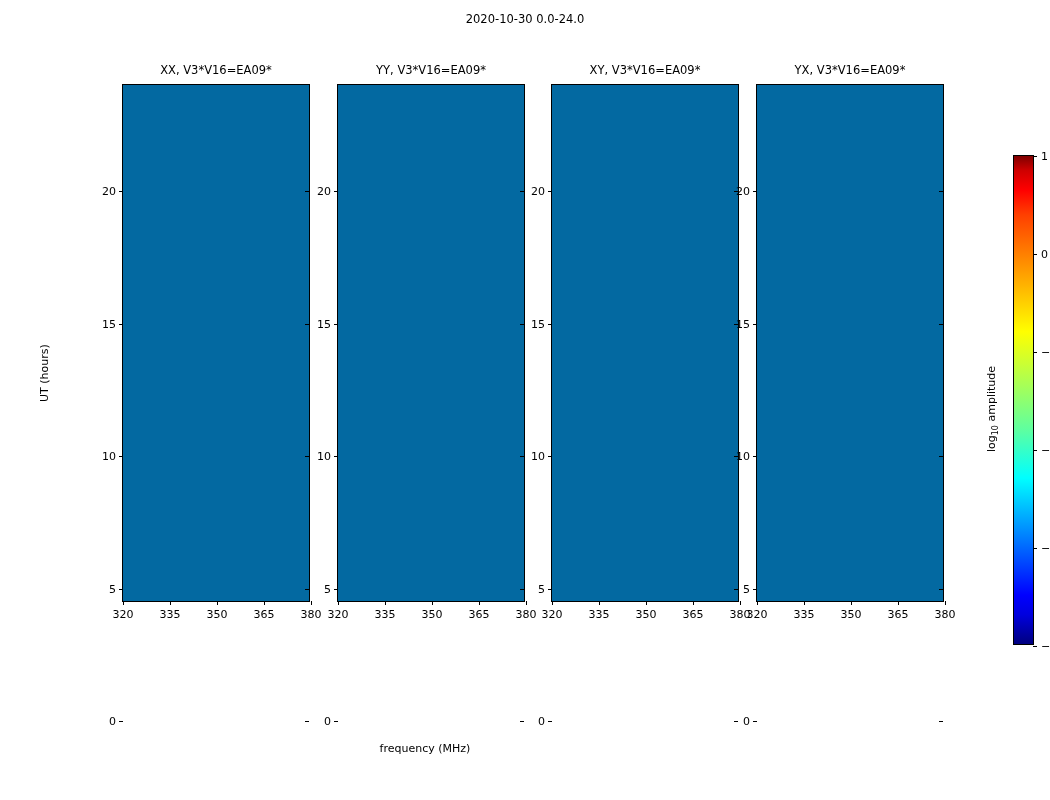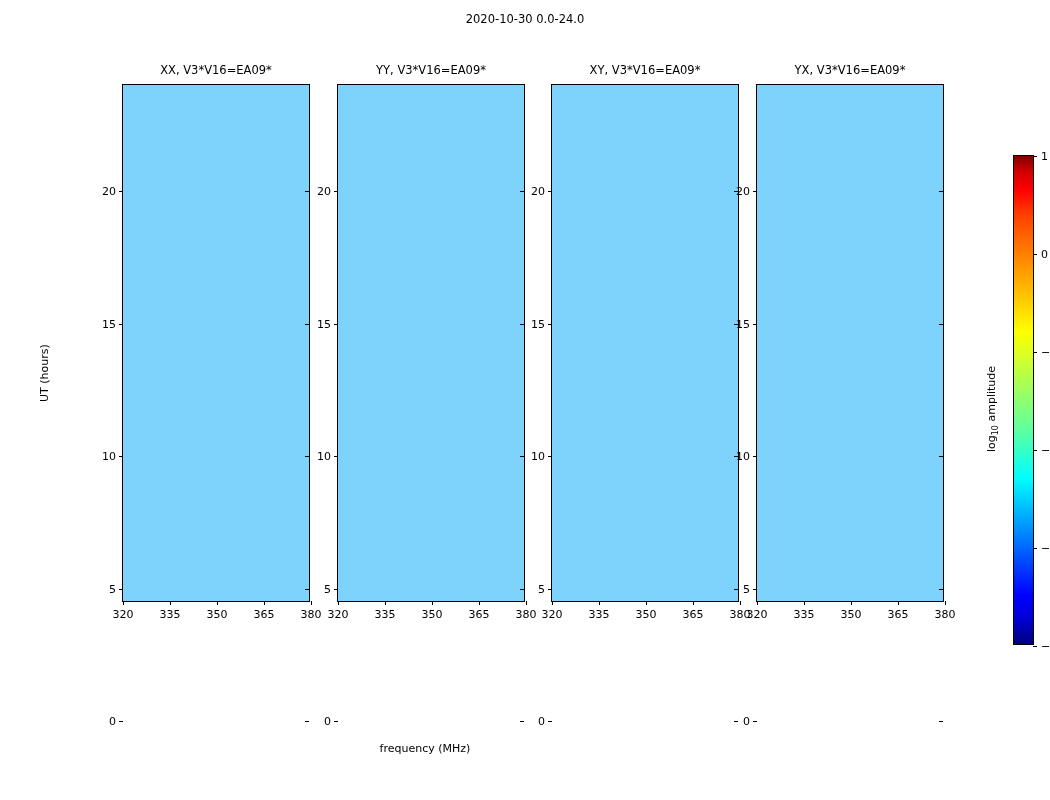--- a/index.html
+++ b/index.html
@@ -29,21 +29,21 @@
     text-align: center;
     font-size: 11.5px;
     color: #000;
   }
   .panel {
     position: absolute;
     top: 84px;
     height: 518px;
     box-sizing: border-box;
     border: 1.1px solid #000000;
-    background: #7dd3fc;
+    background: #0369a1;
   }
   .panel-title {
     position: absolute;
     top: -22px;
     left: 0;
     width: 100%;
     text-align: center;
     font-size: 11.5px;
     white-space: nowrap;
   }

